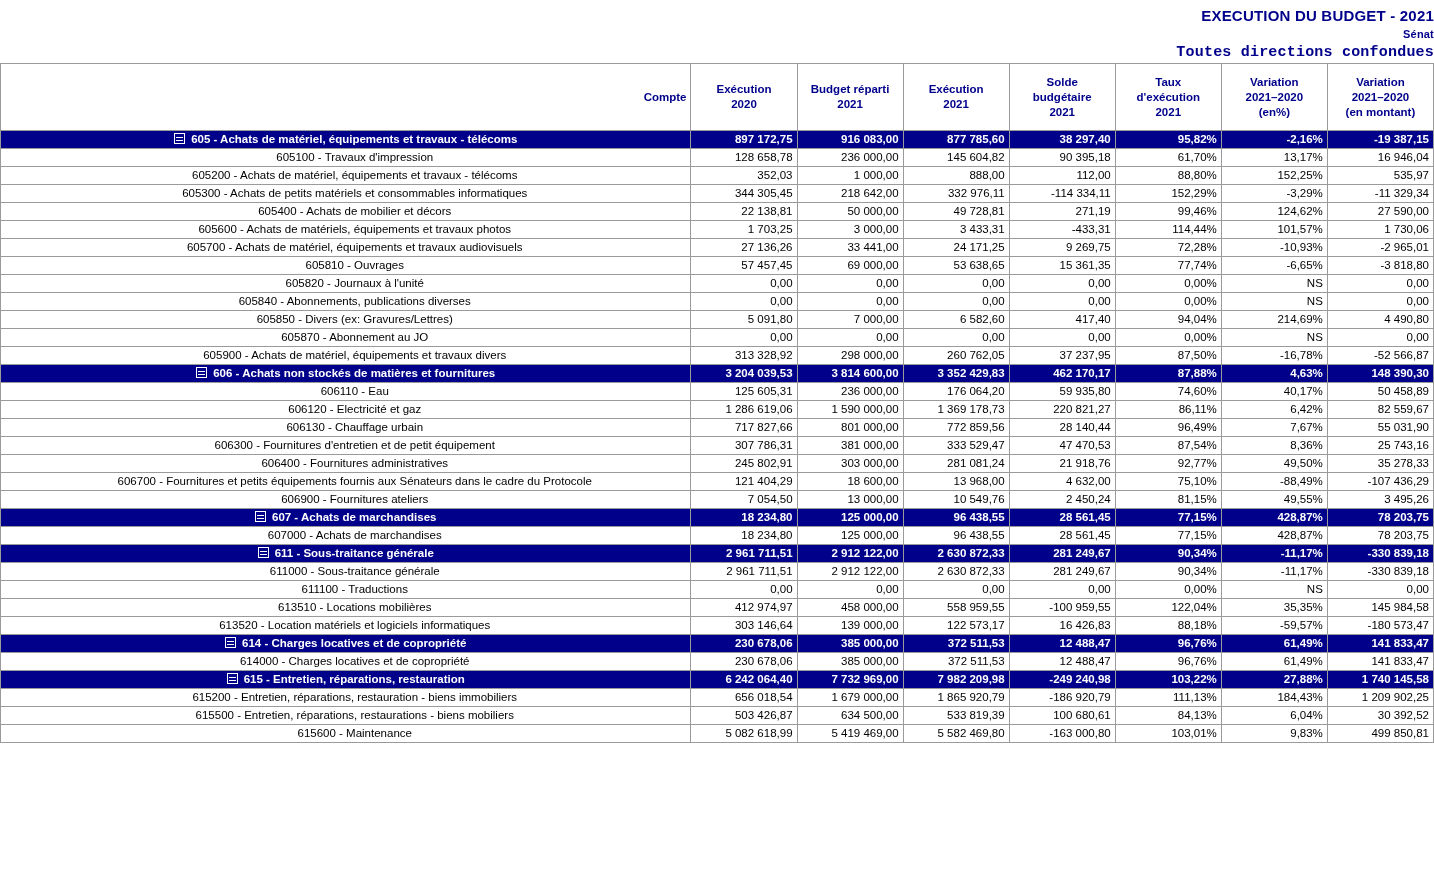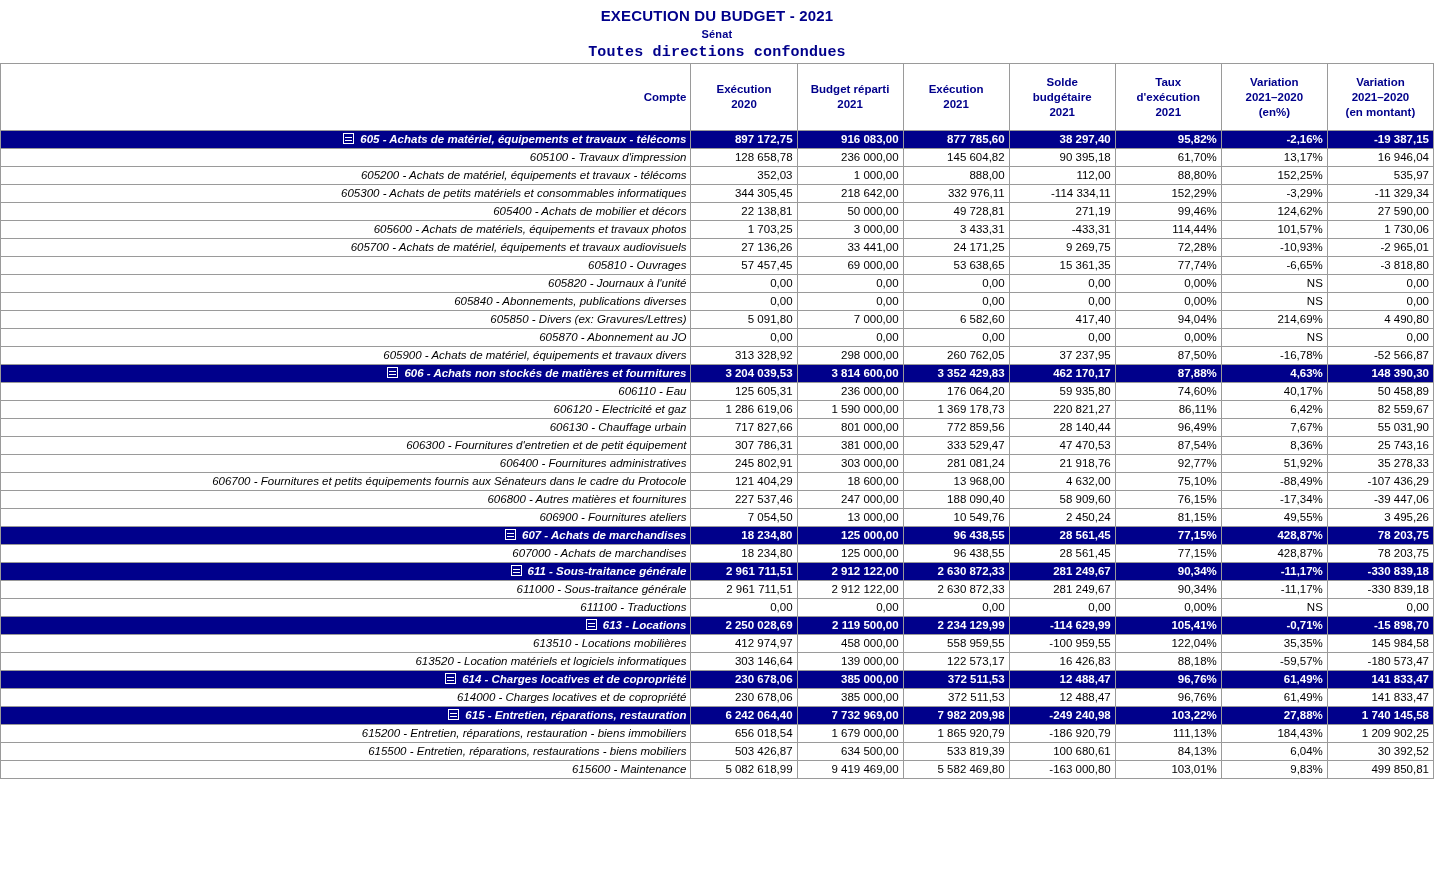--- a/index.html
+++ b/index.html
@@ -13,21 +13,21 @@
     color: #000000;
   }
   #page {
     width: 1434px;
     min-height: 893px;
     position: relative;
     background: #ffffff;
   }
   .title-block {
     background: #ffffff;
-    text-align: center;
+    text-align: right;
     padding-top: 6px;
   }
   .title-line {
     color: #00008B;
     font-weight: bold;
     letter-spacing: 0.2px;
   }
   .title-1 { font-size: 15px; line-height: 19px; }
   .title-2 { font-size: 11px; line-height: 18px; }
   .title-3 { font-size: 15px; line-height: 20px; font-family: Liberation Mono, monospace; }
@@ -70,23 +70,22 @@
   tr.group td {
     background: #00008B;
     color: #ffffff;
     font-weight: bold;
   }
   tr.detail td {
     background: #ffffff;
     color: #000000;
   }
   td.label {
-    text-align: right;
+    text-align: center;
     padding-left: 6px;
-    font-style: italic;
   }
   tr.group td.label {
     padding-left: 4px;
   }
   tr.detail td.label {
     padding-left: 22px;
   }
   .expander {
     display: inline-block;
     width: 9px;
@@ -332,44 +331,34 @@
           <td class="num">8,36%</td>
           <td class="num">25 743,16</td>
         </tr>
         <tr class="detail">
           <td class="label"><span>606400 - Fournitures administratives</span></td>
           <td class="num">245 802,91</td>
           <td class="num">303 000,00</td>
           <td class="num">281 081,24</td>
           <td class="num">21 918,76</td>
           <td class="num">92,77%</td>
-          <td class="num">51,92%</td>
+          <td class="num">49,50%</td>
           <td class="num">35 278,33</td>
         </tr>
         <tr class="detail">
           <td class="label"><span>606700 - Fournitures et petits équipements fournis aux Sénateurs dans le cadre du Protocole</span></td>
           <td class="num">121 404,29</td>
           <td class="num">18 600,00</td>
           <td class="num">13 968,00</td>
           <td class="num">4 632,00</td>
           <td class="num">75,10%</td>
           <td class="num">-88,49%</td>
           <td class="num">-107 436,29</td>
         </tr>
         <tr class="detail">
-          <td class="label"><span>606800 - Autres matières et fournitures</span></td>
-          <td class="num">227 537,46</td>
-          <td class="num">247 000,00</td>
-          <td class="num">188 090,40</td>
-          <td class="num">58 909,60</td>
-          <td class="num">76,15%</td>
-          <td class="num">-17,34%</td>
-          <td class="num">-39 447,06</td>
-        </tr>
-        <tr class="detail">
           <td class="label"><span>606900 - Fournitures ateliers</span></td>
           <td class="num">7 054,50</td>
           <td class="num">13 000,00</td>
           <td class="num">10 549,76</td>
           <td class="num">2 450,24</td>
           <td class="num">81,15%</td>
           <td class="num">49,55%</td>
           <td class="num">3 495,26</td>
         </tr>
         <tr class="group">
@@ -415,30 +404,20 @@
         <tr class="detail">
           <td class="label"><span>611100 - Traductions</span></td>
           <td class="num">0,00</td>
           <td class="num">0,00</td>
           <td class="num">0,00</td>
           <td class="num">0,00</td>
           <td class="num">0,00%</td>
           <td class="num">NS</td>
           <td class="num">0,00</td>
         </tr>
-        <tr class="group">
-          <td class="label"><span class="expander"></span><span>613 - Locations</span></td>
-          <td class="num">2 250 028,69</td>
-          <td class="num">2 119 500,00</td>
-          <td class="num">2 234 129,99</td>
-          <td class="num">-114 629,99</td>
-          <td class="num">105,41%</td>
-          <td class="num">-0,71%</td>
-          <td class="num">-15 898,70</td>
-        </tr>
         <tr class="detail">
           <td class="label"><span>613510 - Locations mobilières</span></td>
           <td class="num">412 974,97</td>
           <td class="num">458 000,00</td>
           <td class="num">558 959,55</td>
           <td class="num">-100 959,55</td>
           <td class="num">122,04%</td>
           <td class="num">35,35%</td>
           <td class="num">145 984,58</td>
         </tr>
@@ -498,21 +477,21 @@
           <td class="num">634 500,00</td>
           <td class="num">533 819,39</td>
           <td class="num">100 680,61</td>
           <td class="num">84,13%</td>
           <td class="num">6,04%</td>
           <td class="num">30 392,52</td>
         </tr>
         <tr class="detail">
           <td class="label"><span>615600 - Maintenance</span></td>
           <td class="num">5 082 618,99</td>
-          <td class="num">9 419 469,00</td>
+          <td class="num">5 419 469,00</td>
           <td class="num">5 582 469,80</td>
           <td class="num">-163 000,80</td>
           <td class="num">103,01%</td>
           <td class="num">9,83%</td>
           <td class="num">499 850,81</td>
         </tr>
       </tbody>
   </table>
 
 </div>

